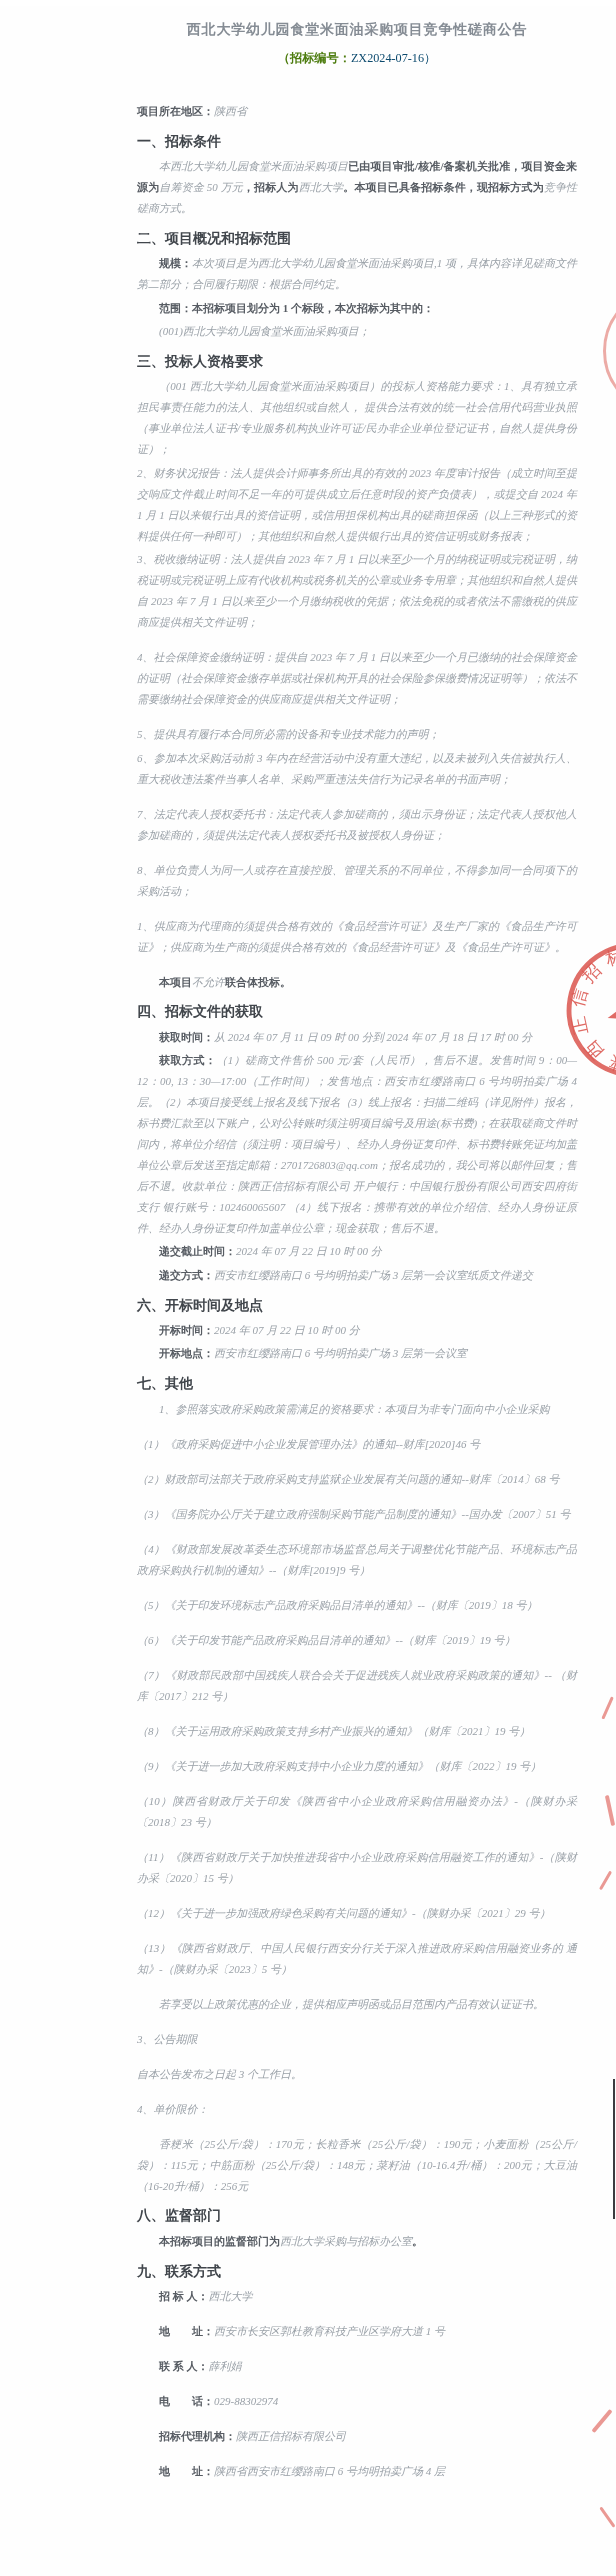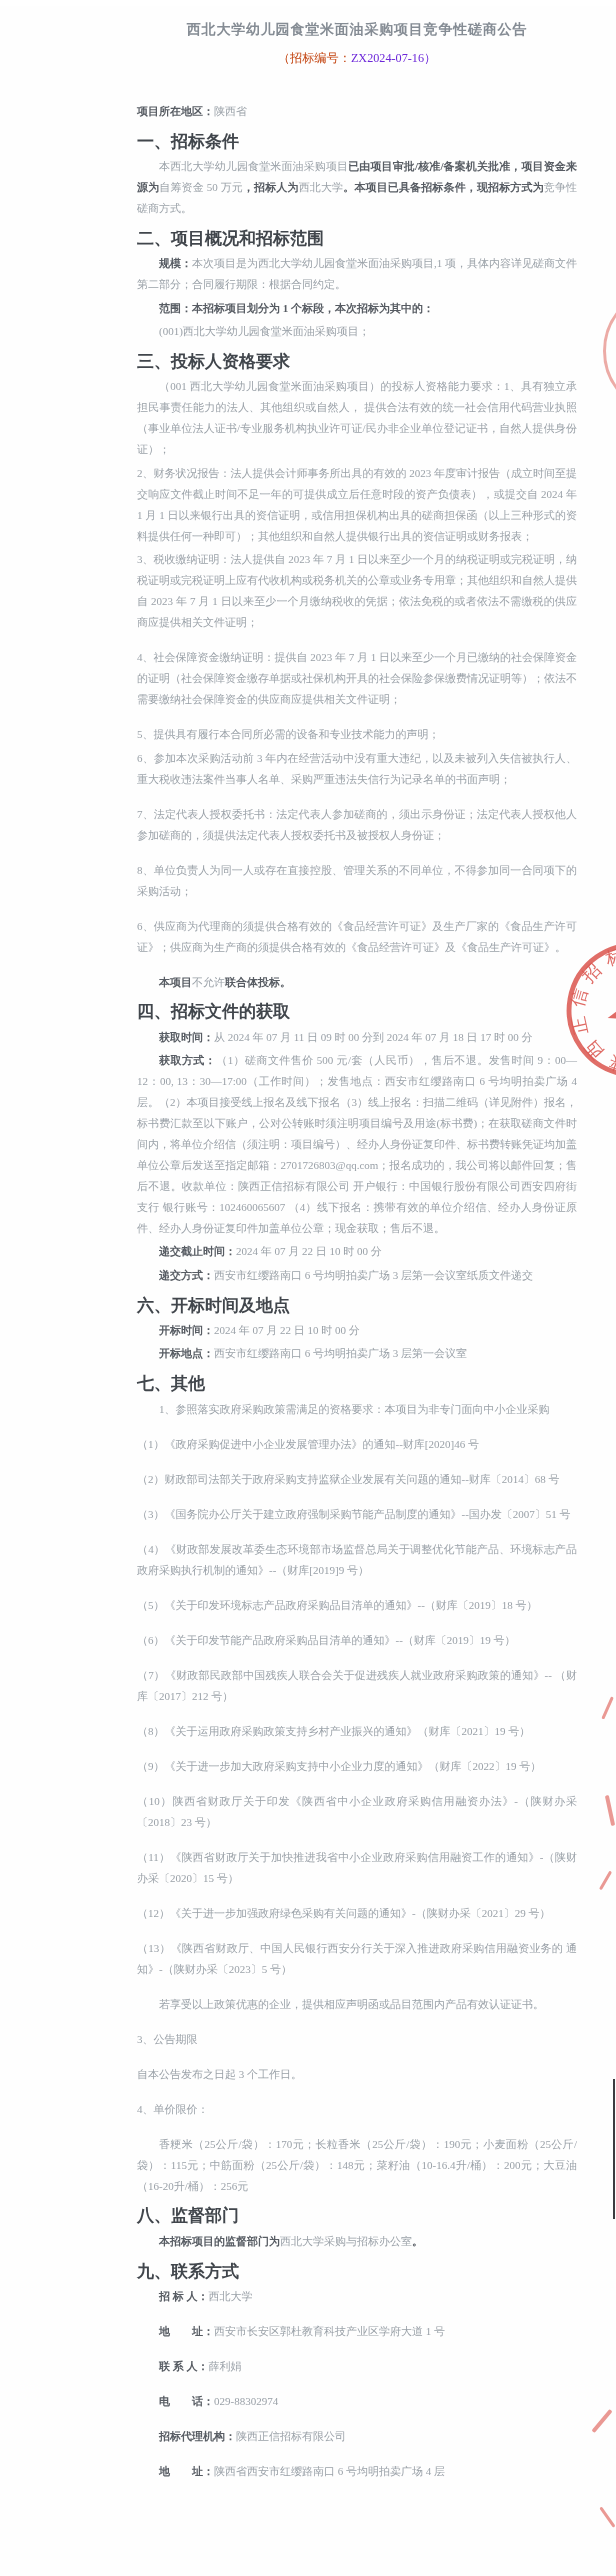--- a/index.html
+++ b/index.html
@@ -9,30 +9,30 @@
     font-family:"Liberation Serif","DejaVu Serif",serif;
     color:#9aa1a8;
     padding-left:43px;
   }
   .content{ padding:13px 83px 0 94px; }
   .doc-header{ text-align:center; }
   .doc-title{
     font-size:14px; font-weight:bold; color:#858c94; letter-spacing:0.8px; line-height:1.6;
   }
   .doc-subtitle{ margin-top:7.3px; font-size:12.2px; line-height:1.5; }
-  .doc-subtitle .lab{ color:#c2410c; font-weight:normal; }
-  .doc-subtitle .val{ color:#6d28d9; }
+  .doc-subtitle .lab{ color:#4d7c0f; font-weight:bold; }
+  .doc-subtitle .val{ color:#0c4a6e; }
   .doc-body{ margin-top:34px; font-size:11px; }
   .para{ margin:2.4px 0; line-height:21px; text-align:justify; }
   .para.indent{ text-indent:2em; }
   .para.gap{ margin-top:14px; }
   .sec-heading{
-    margin:9.8px 0 4.9px; font-size:17px; font-weight:bold; color:#41464c; line-height:19.5px;
+    margin:9.8px 0 4.9px; font-size:14px; font-weight:bold; color:#41464c; line-height:19.5px;
   }
-  .seg-n{ color:#9aa1a8; }
+  .seg-n{ color:#9aa1a8;font-style:italic; }
   .seg-b{ color:#575c63; font-weight:bold; }
   .seal-mid{ position:absolute; left:561px; top:931px; width:146px; height:146px; transform:rotate(-35deg); opacity:.85; }
   .seal-top-arc{
     position:absolute; left:603px; top:281px; width:122px; height:122px;
     border:3.3px solid rgba(216,70,60,.45); border-radius:50%;
   }
   .red-mark{ position:absolute; background:rgba(216,70,60,.55); border-radius:1.6px; }
   .rm1{ left:606px; top:1690px; width:3.3px; height:24.4px; transform:rotate(24deg); }
   .rm2{ left:608px; top:1789px; width:4.1px; height:31px; transform:rotate(-12deg); }
   .rm3{ left:604px; top:1864px; width:3.3px; height:21px; transform:rotate(30deg); }
@@ -66,21 +66,21 @@
         <div class="para indent"><span class="seg-n">(001)西北大学幼儿园食堂米面油采购项目；</span></div>
         <div class="sec-heading">三、投标人资格要求</div>
         <div class="para indent"><span class="seg-n">（001 西北大学幼儿园食堂米面油采购项目）的投标人资格能力要求：1、具有独立承担民事责任能力的法人、其他组织或自然人， 提供合法有效的统一社会信用代码营业执照（事业单位法人证书/专业服务机构执业许可证/民办非企业单位登记证书，自然人提供身份证）；</span></div>
         <div class="para"><span class="seg-n">2、财务状况报告：法人提供会计师事务所出具的有效的 2023 年度审计报告（成立时间至提交响应文件截止时间不足一年的可提供成立后任意时段的资产负债表），或提交自 2024 年 1 月 1 日以来银行出具的资信证明，或信用担保机构出具的磋商担保函（以上三种形式的资料提供任何一种即可）；其他组织和自然人提供银行出具的资信证明或财务报表；</span></div>
         <div class="para"><span class="seg-n">3、税收缴纳证明：法人提供自 2023 年 7 月 1 日以来至少一个月的纳税证明或完税证明，纳税证明或完税证明上应有代收机构或税务机关的公章或业务专用章；其他组织和自然人提供自 2023 年 7 月 1 日以来至少一个月缴纳税收的凭据；依法免税的或者依法不需缴税的供应商应提供相关文件证明；</span></div>
         <div class="para gap"><span class="seg-n">4、社会保障资金缴纳证明：提供自 2023 年 7 月 1 日以来至少一个月已缴纳的社会保障资金的证明（社会保障资金缴存单据或社保机构开具的社会保险参保缴费情况证明等）；依法不需要缴纳社会保障资金的供应商应提供相关文件证明；</span></div>
         <div class="para gap"><span class="seg-n">5、提供具有履行本合同所必需的设备和专业技术能力的声明；</span></div>
         <div class="para"><span class="seg-n">6、参加本次采购活动前 3 年内在经营活动中没有重大违纪，以及未被列入失信被执行人、重大税收违法案件当事人名单、采购严重违法失信行为记录名单的书面声明；</span></div>
         <div class="para gap"><span class="seg-n">7、法定代表人授权委托书：法定代表人参加磋商的，须出示身份证；法定代表人授权他人参加磋商的，须提供法定代表人授权委托书及被授权人身份证；</span></div>
         <div class="para gap"><span class="seg-n">8、单位负责人为同一人或存在直接控股、管理关系的不同单位，不得参加同一合同项下的采购活动；</span></div>
-        <div class="para gap"><span class="seg-n">6、供应商为代理商的须提供合格有效的《食品经营许可证》及生产厂家的《食品生产许可证》；供应商为生产商的须提供合格有效的《食品经营许可证》及《食品生产许可证》。</span></div>
+        <div class="para gap"><span class="seg-n">1、供应商为代理商的须提供合格有效的《食品经营许可证》及生产厂家的《食品生产许可证》；供应商为生产商的须提供合格有效的《食品经营许可证》及《食品生产许可证》。</span></div>
         <div class="para indent gap"><span class="seg-b">本项目</span><span class="seg-n">不允许</span><span class="seg-b">联合体投标。</span></div>
         <div class="sec-heading">四、招标文件的获取</div>
         <div class="para indent"><span class="seg-b">获取时间：</span><span class="seg-n">从 2024 年 07 月 11 日 09 时 00 分到 2024 年 07 月 18 日  17 时 00 分</span></div>
         <div class="para indent"><span class="seg-b">获取方式：</span><span class="seg-n">（1）磋商文件售价 500 元/套（人民币），售后不退。发售时间 9：00—12：00, 13：30—17:00（工作时间）；发售地点：西安市红缨路南口 6 号均明拍卖广场 4 层。（2）本项目接受线上报名及线下报名（3）线上报名：扫描二维码（详见附件）报名，标书费汇款至以下账户，公对公转账时须注明项目编号及用途(标书费)；在获取磋商文件时间内，将单位介绍信（须注明：项目编号）、经办人身份证复印件、标书费转账凭证均加盖单位公章后发送至指定邮箱：2701726803@qq.com；报名成功的，我公司将以邮件回复；售后不退。收款单位：陕西正信招标有限公司 开户银行：中国银行股份有限公司西安四府街支行 银行账号：102460065607 （4）线下报名：携带有效的单位介绍信、经办人身份证原件、经办人身份证复印件加盖单位公章；现金获取；售后不退。</span></div>
         <div class="para indent"><span class="seg-b">递交截止时间：</span><span class="seg-n">2024 年 07 月 22 日  10 时 00 分</span></div>
         <div class="para indent"><span class="seg-b">递交方式：</span><span class="seg-n">西安市红缨路南口 6 号均明拍卖广场 3 层第一会议室纸质文件递交</span></div>
         <div class="sec-heading">六、开标时间及地点</div>
         <div class="para indent"><span class="seg-b">开标时间：</span><span class="seg-n">2024 年 07 月 22 日  10 时 00 分</span></div>
         <div class="para indent"><span class="seg-b">开标地点：</span><span class="seg-n">西安市红缨路南口 6 号均明拍卖广场 3 层第一会议室</span></div>
         <div class="sec-heading">七、其他</div>

